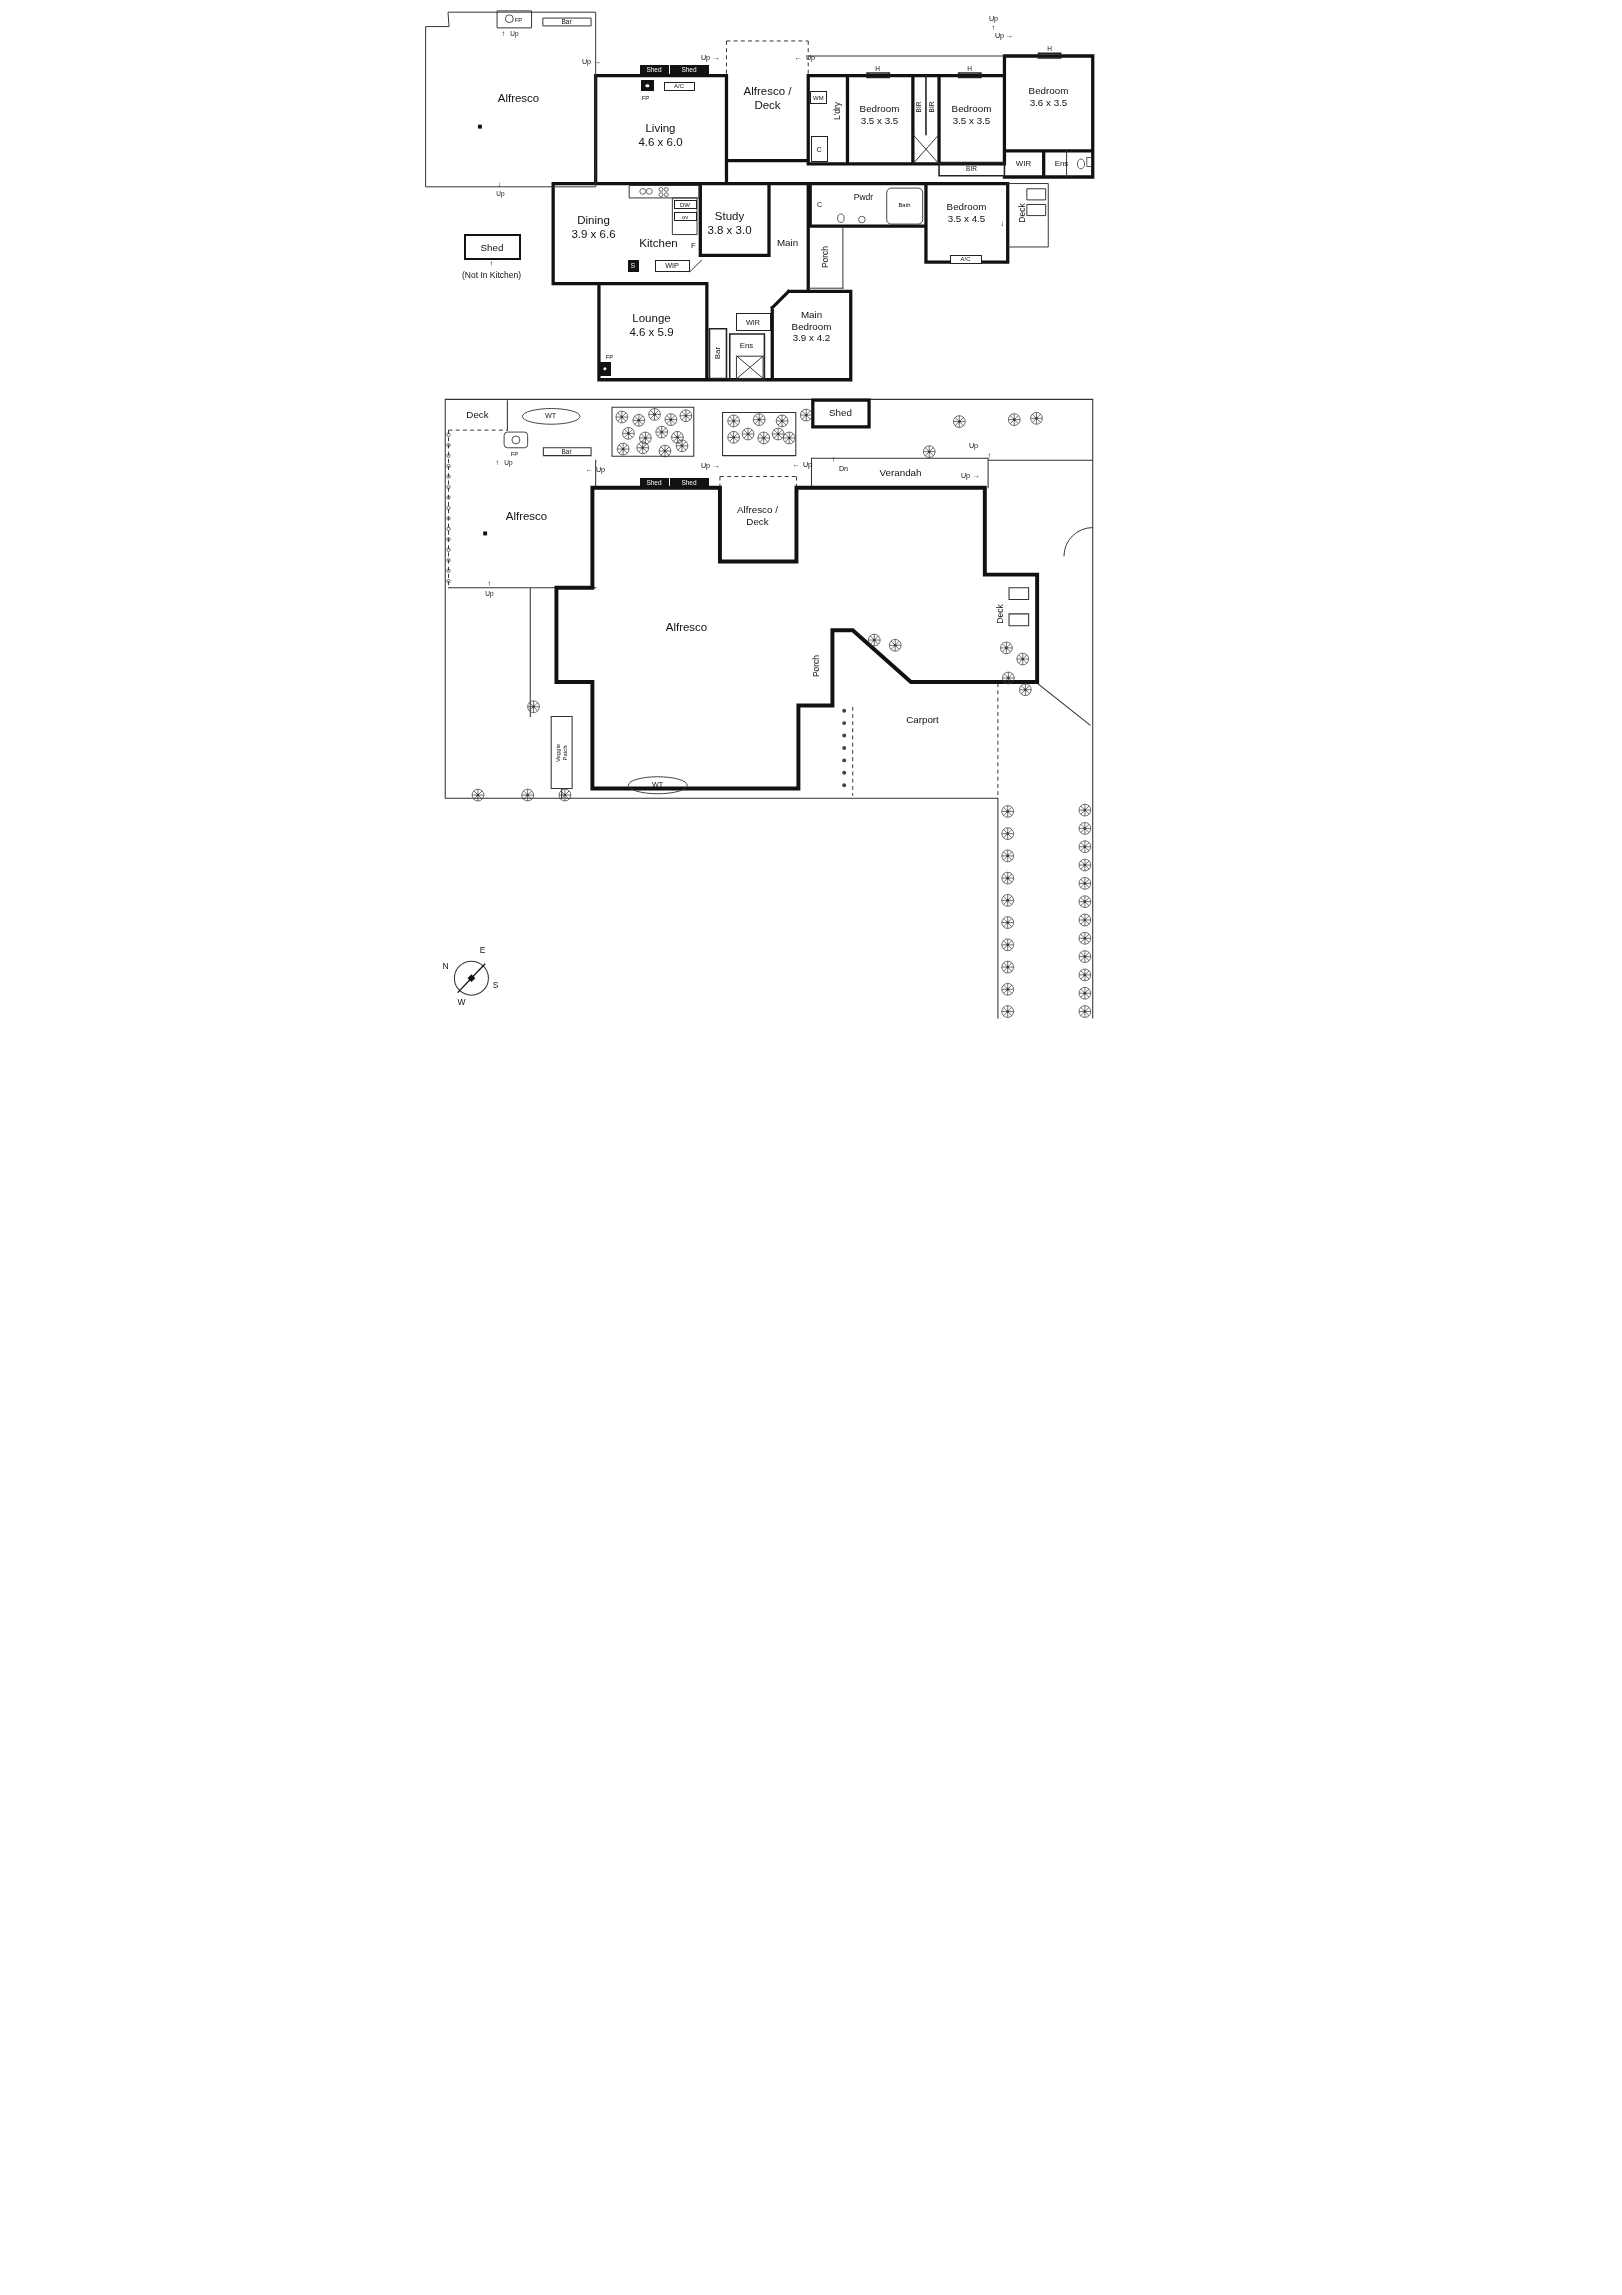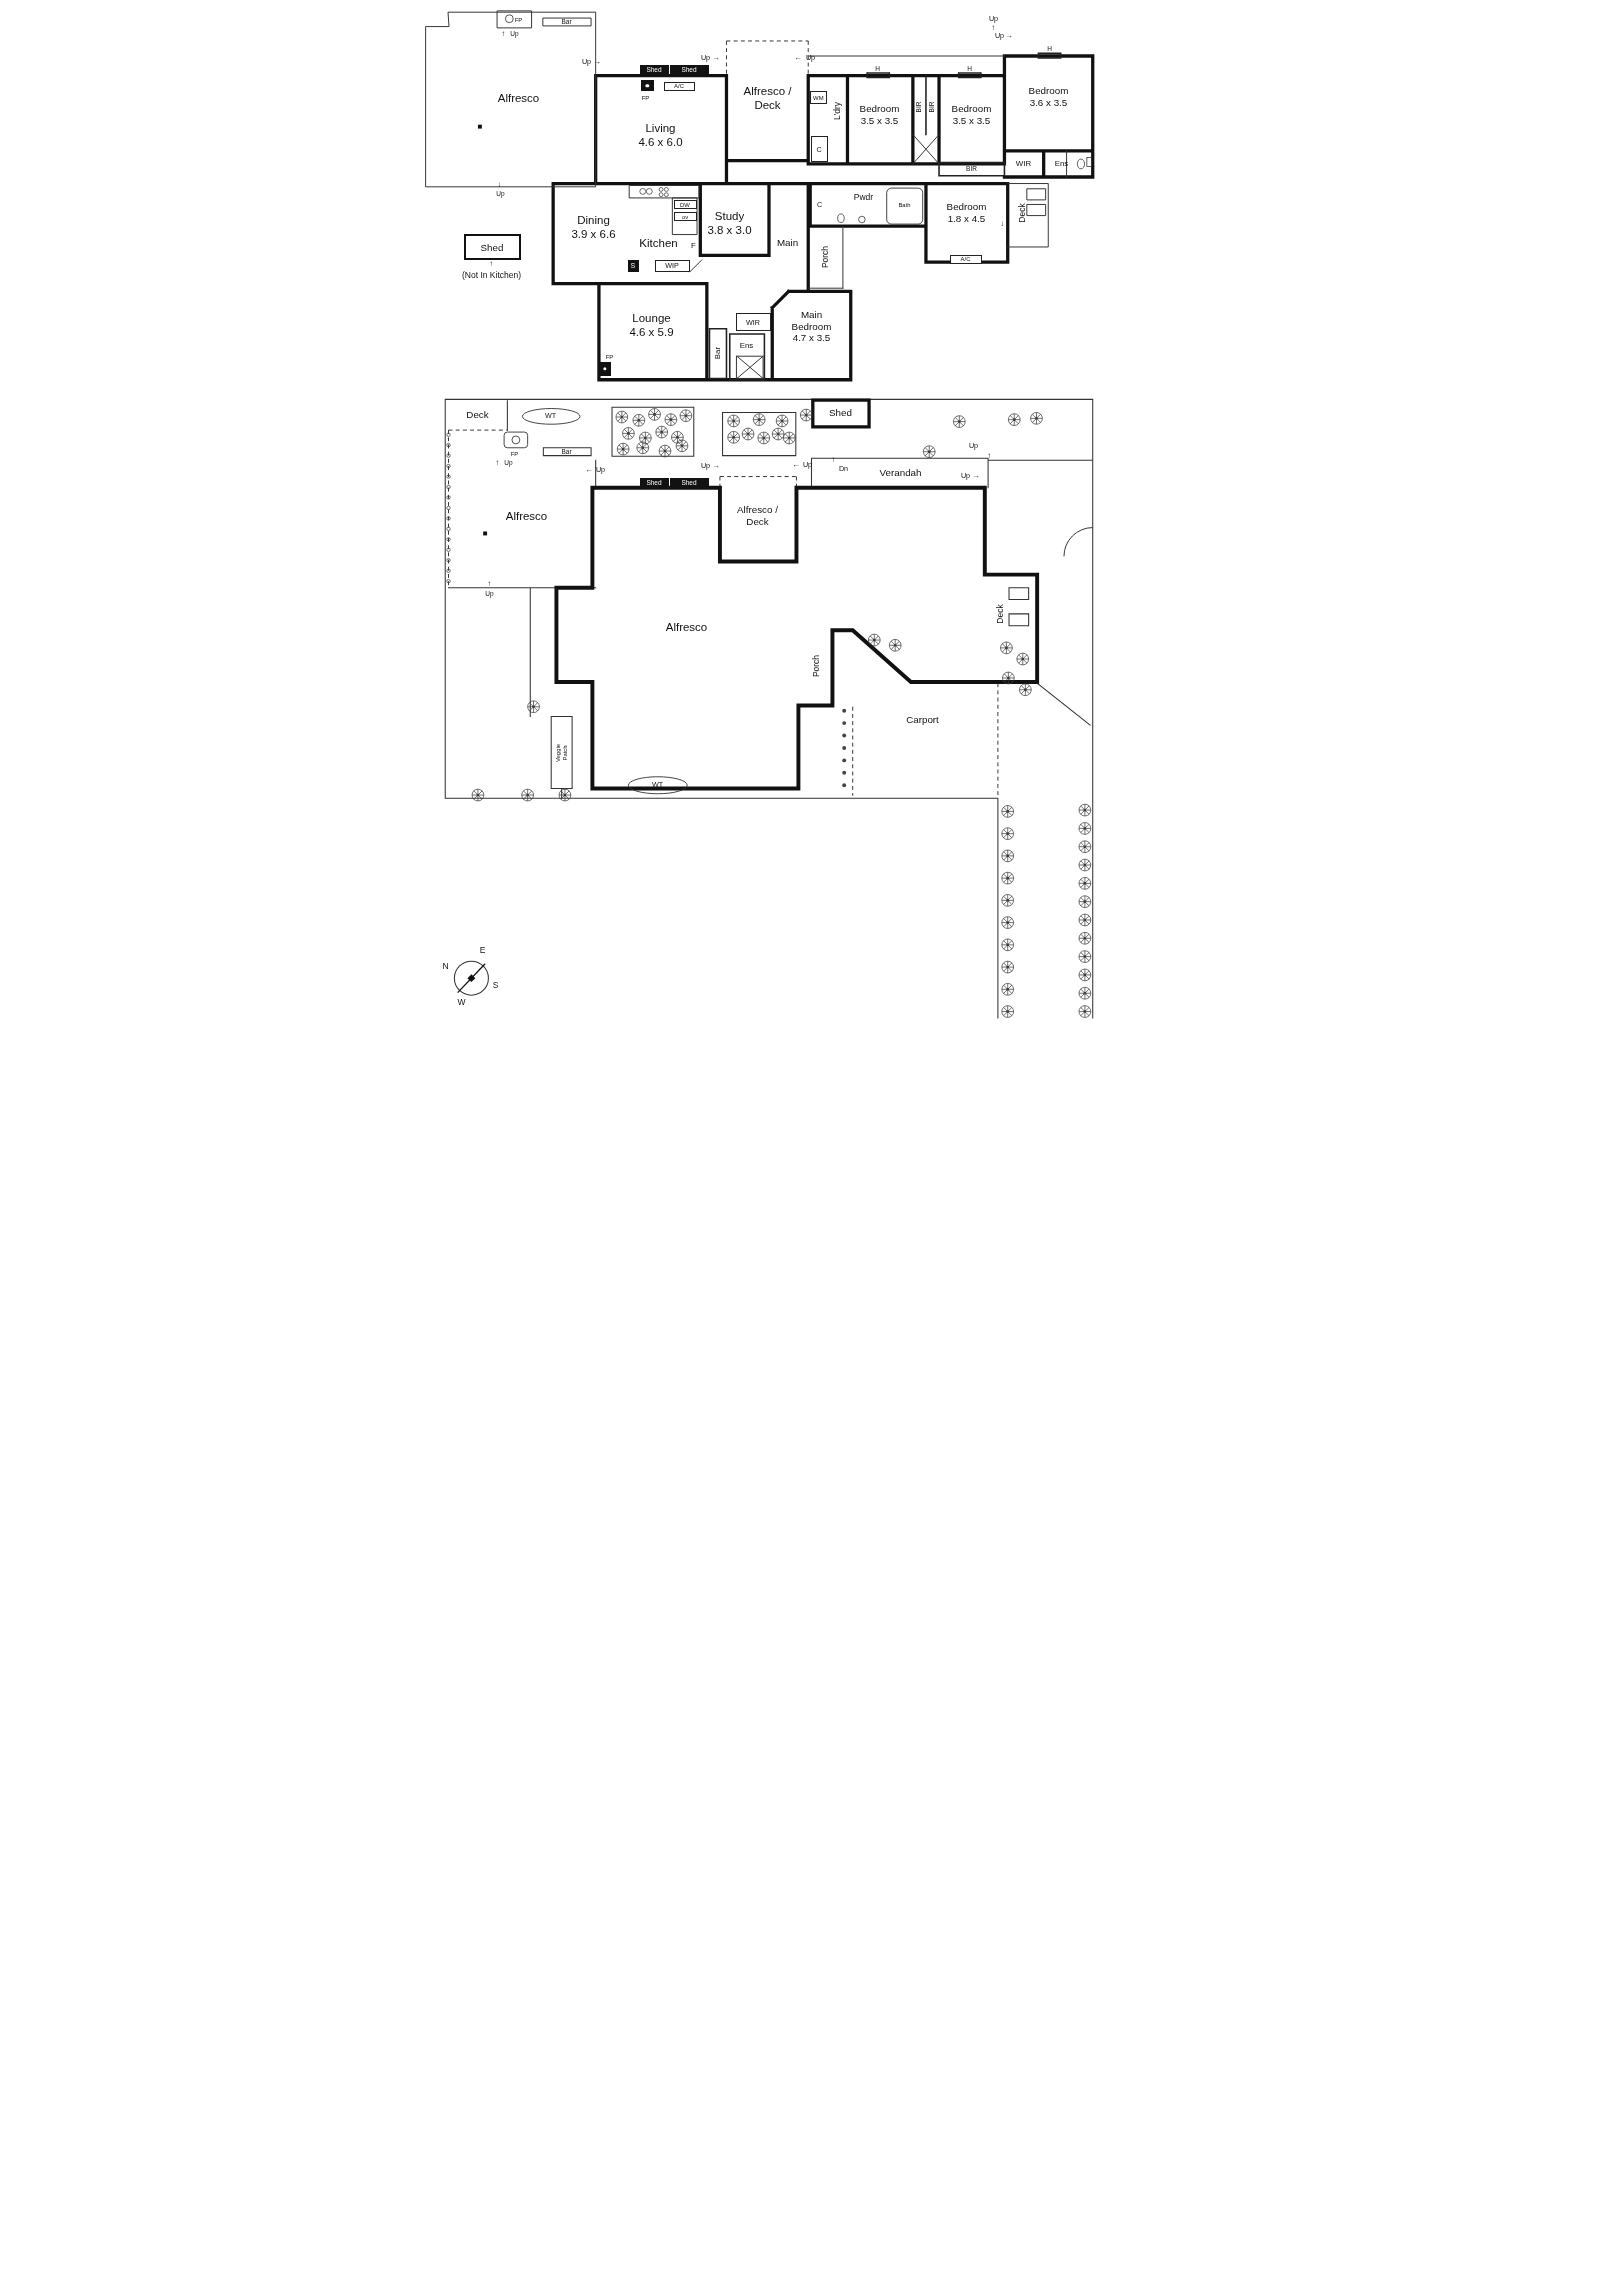--- a/index.html
+++ b/index.html
@@ -272,21 +272,21 @@
   <div class="lbl t12" style="left:618px;top:164px">WIR</div>
   <div class="lbl t12" style="left:656px;top:164px">Ens</div>
   <div class="lbl t10" style="left:566px;top:169px">BIR</div>
 
   <div class="lbl t13" style="left:458px;top:197px">Pwdr</div>
   <div class="lbl t9" style="left:499px;top:205px">Bath</div>
   <div class="lbl t11" style="left:414px;top:205px">C</div>
 
   <div class="lbl t15" style="left:561px;top:213px">
     <span>Bedroom</span>
-    <span>1.8 x 4.5</span>
+    <span>3.5 x 4.5</span>
   </div>
   <div class="box" style="left:544px;top:255px;width:32px;height:8.5px">A/C</div>
   <div class="lbl t13 vert" style="left:616px;top:213px">Deck</div>
   <span class="lbl arrow" style="left:597px;top:224px">↓</span>
 
   <div class="lbl t17" style="left:188px;top:228px">
     <span>Dining</span>
     <span>3.9 x 6.6</span>
   </div>
   <div class="lbl t17" style="left:253px;top:244px">Kitchen</div>
@@ -313,21 +313,21 @@
   </div>
   <div class="fpbox" style="left:194px;top:362px;width:11px;height:14.4px"></div>
   <div class="lbl t9" style="left:204px;top:357px">FP</div>
 
   <div class="box t11b" style="left:330px;top:313px;width:35px;height:18.3px">WIR</div>
   <div class="lbl t12 vert" style="left:312px;top:353px">Bar</div>
   <div class="lbl t12" style="left:341px;top:346px">Ens</div>
 
   <div class="lbl t15 wrap" style="left:406px;top:326px">
     <span class="wrap">Main Bedroom</span>
-    <span>4.7 x 3.5</span>
+    <span>3.9 x 4.2</span>
   </div>
 
   <div class="lbl t15" style="left:72px;top:415px">Deck</div>
   <div class="lbl t11" style="left:145px;top:416px">WT</div>
   <div class="lbl t9" style="left:109px;top:454px">FP</div>
   <span class="lbl arrow" style="left:92px;top:463px">↑</span>
   <div class="lbl t10" style="left:103px;top:463px">Up</div>
   <div class="lbl t10" style="left:161px;top:452px">Bar</div>
   <span class="lbl arrow" style="left:184px;top:470px">←</span>
   <div class="lbl t11" style="left:195px;top:470px">Up</div>

